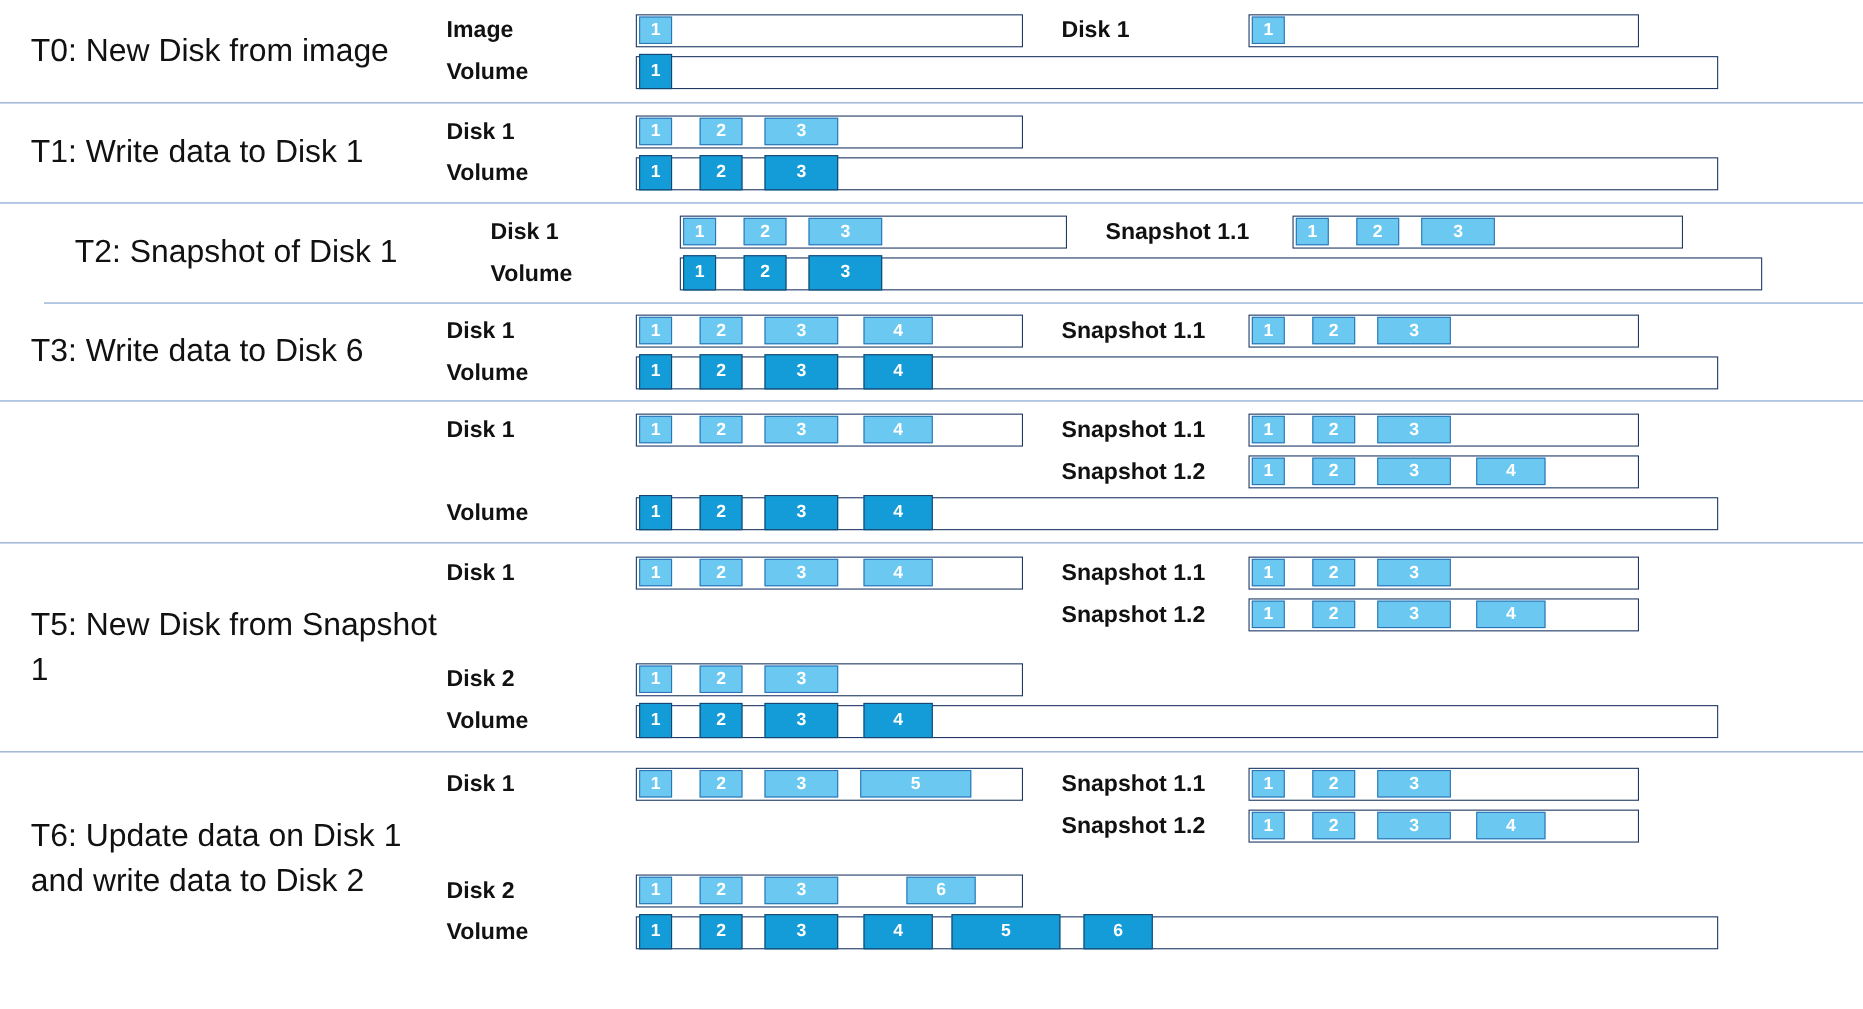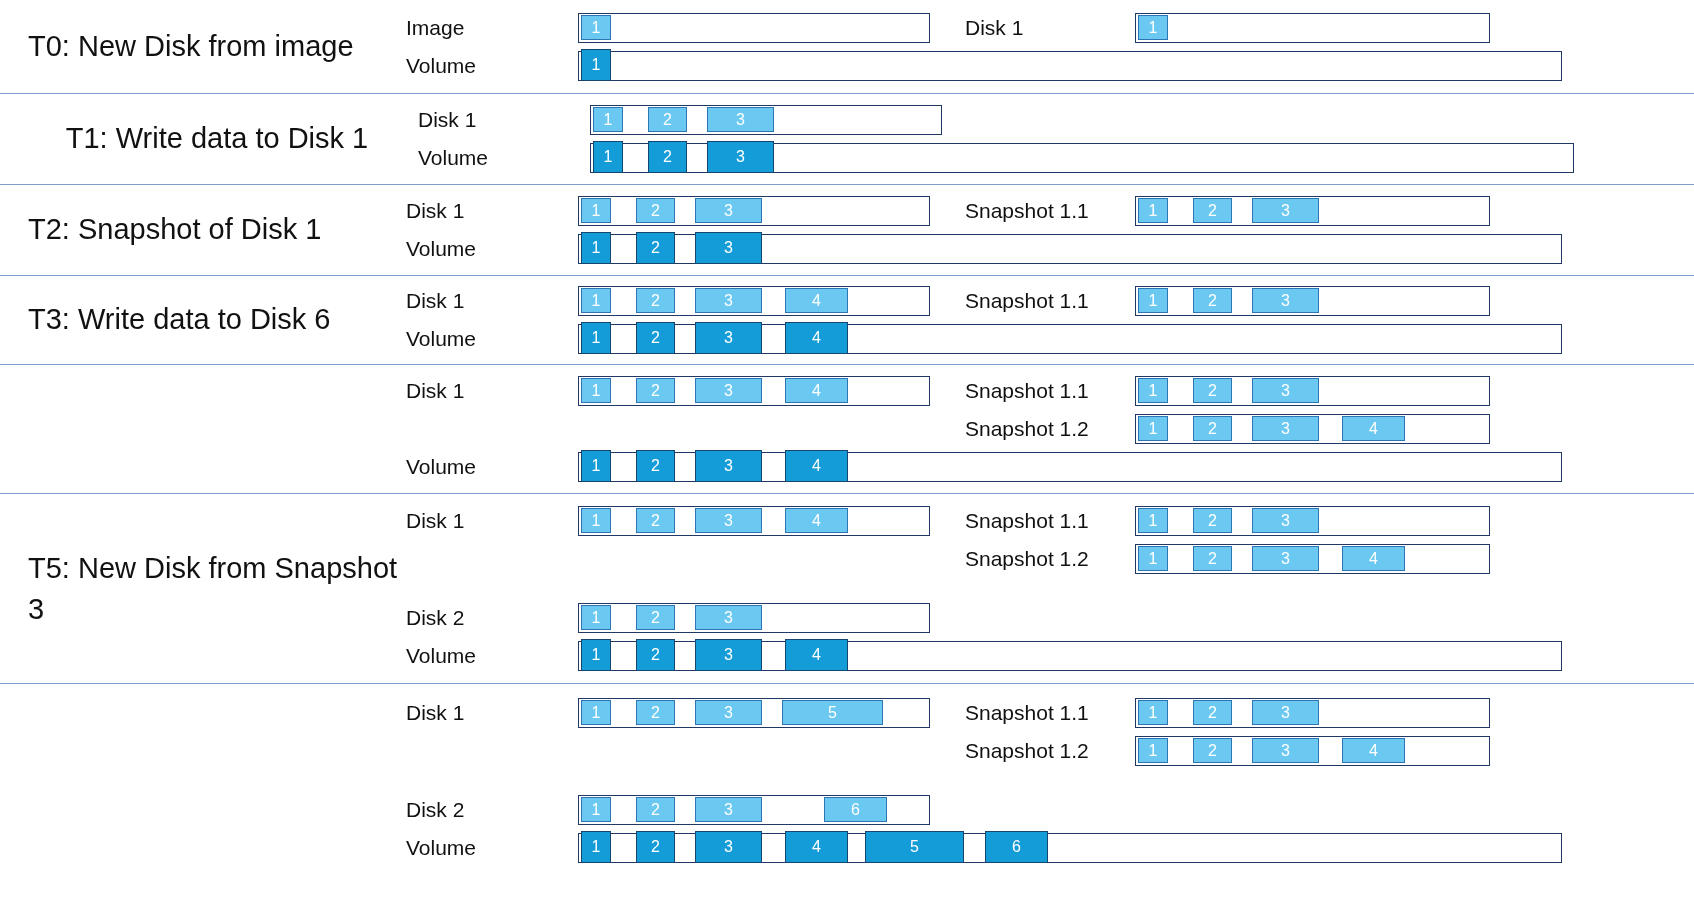--- a/index.html
+++ b/index.html
@@ -13,37 +13,37 @@
     width: 1694px;
     height: 917px;
     background: #ffffff;
     overflow: hidden;
   }
   .row {
     position: relative;
     border-bottom: 1px solid var(--separator, #7D9CCB);
   }
   .row:nth-child(1) { padding: 9px 0 8px; }
-  .row:nth-child(2) { padding: 7px 12px 7px; text-align: center; }
-  .row:nth-child(3) { padding: 7px 0 7px; }
+  .row:nth-child(2) { padding: 7px 0 7px; }
+  .row:nth-child(3) { padding: 7px 0 7px; margin-left: 40px; }
   .row:nth-child(4) { padding: 6px 0 6px; }
   .row:nth-child(5) { padding: 7px 0 7px; }
   .row:nth-child(6) { padding: 8px 0 8px; }
   .row:nth-child(7) { padding: 10px 0 10px; border-bottom: 0; }
   .row-label {
     position: absolute;
     left: 28px;
     top: 50%;
     transform: translateY(-50%);
     font-size: 29px;
     line-height: 1.42;
     width: 378px;
     color: #111111;
   }
-  .line { position: relative; height: 38px; }
+  .line { position: relative; height: 38px; font-weight: bold; }
   .line.gap-before { margin-top: 21px; }
   .bar-label {
     position: absolute;
     top: 50%;
     transform: translateY(-50%);
     font-size: 21px;
     white-space: nowrap;
     color: #111111;
   }
   .bar-label.left  { left: 406px; }
@@ -213,21 +213,21 @@
         <div class="bar-label left">Volume</div>
         <div class="bar left bar-volume">
           <div class="block dark slot-s1">1</div>
           <div class="block dark slot-s2">2</div>
           <div class="block dark slot-s3">3</div>
           <div class="block dark slot-s4">4</div>
         </div>
       </div>
     </div>
     <div class="row">
-      <div class="row-label">T5: New Disk from Snapshot 3</div>
+      <div class="row-label">T5: New Disk from Snapshot 1</div>
       <div class="line">
         <div class="bar-label left">Disk 1</div>
         <div class="bar left bar-disk">
           <div class="block light slot-s1">1</div>
           <div class="block light slot-s2">2</div>
           <div class="block light slot-s3">3</div>
           <div class="block light slot-s4">4</div>
         </div>
         <div class="bar-label right">Snapshot 1.1</div>
         <div class="bar right bar-snap">
@@ -257,20 +257,21 @@
         <div class="bar-label left">Volume</div>
         <div class="bar left bar-volume">
           <div class="block dark slot-s1">1</div>
           <div class="block dark slot-s2">2</div>
           <div class="block dark slot-s3">3</div>
           <div class="block dark slot-s4">4</div>
         </div>
       </div>
     </div>
     <div class="row">
+      <div class="row-label">T6: Update data on Disk 1 and write data to Disk 2</div>
       <div class="line">
         <div class="bar-label left">Disk 1</div>
         <div class="bar left bar-disk">
           <div class="block light slot-s1">1</div>
           <div class="block light slot-s2">2</div>
           <div class="block light slot-s3">3</div>
           <div class="block light slot-s5d">5</div>
         </div>
         <div class="bar-label right">Snapshot 1.1</div>
         <div class="bar right bar-snap">

